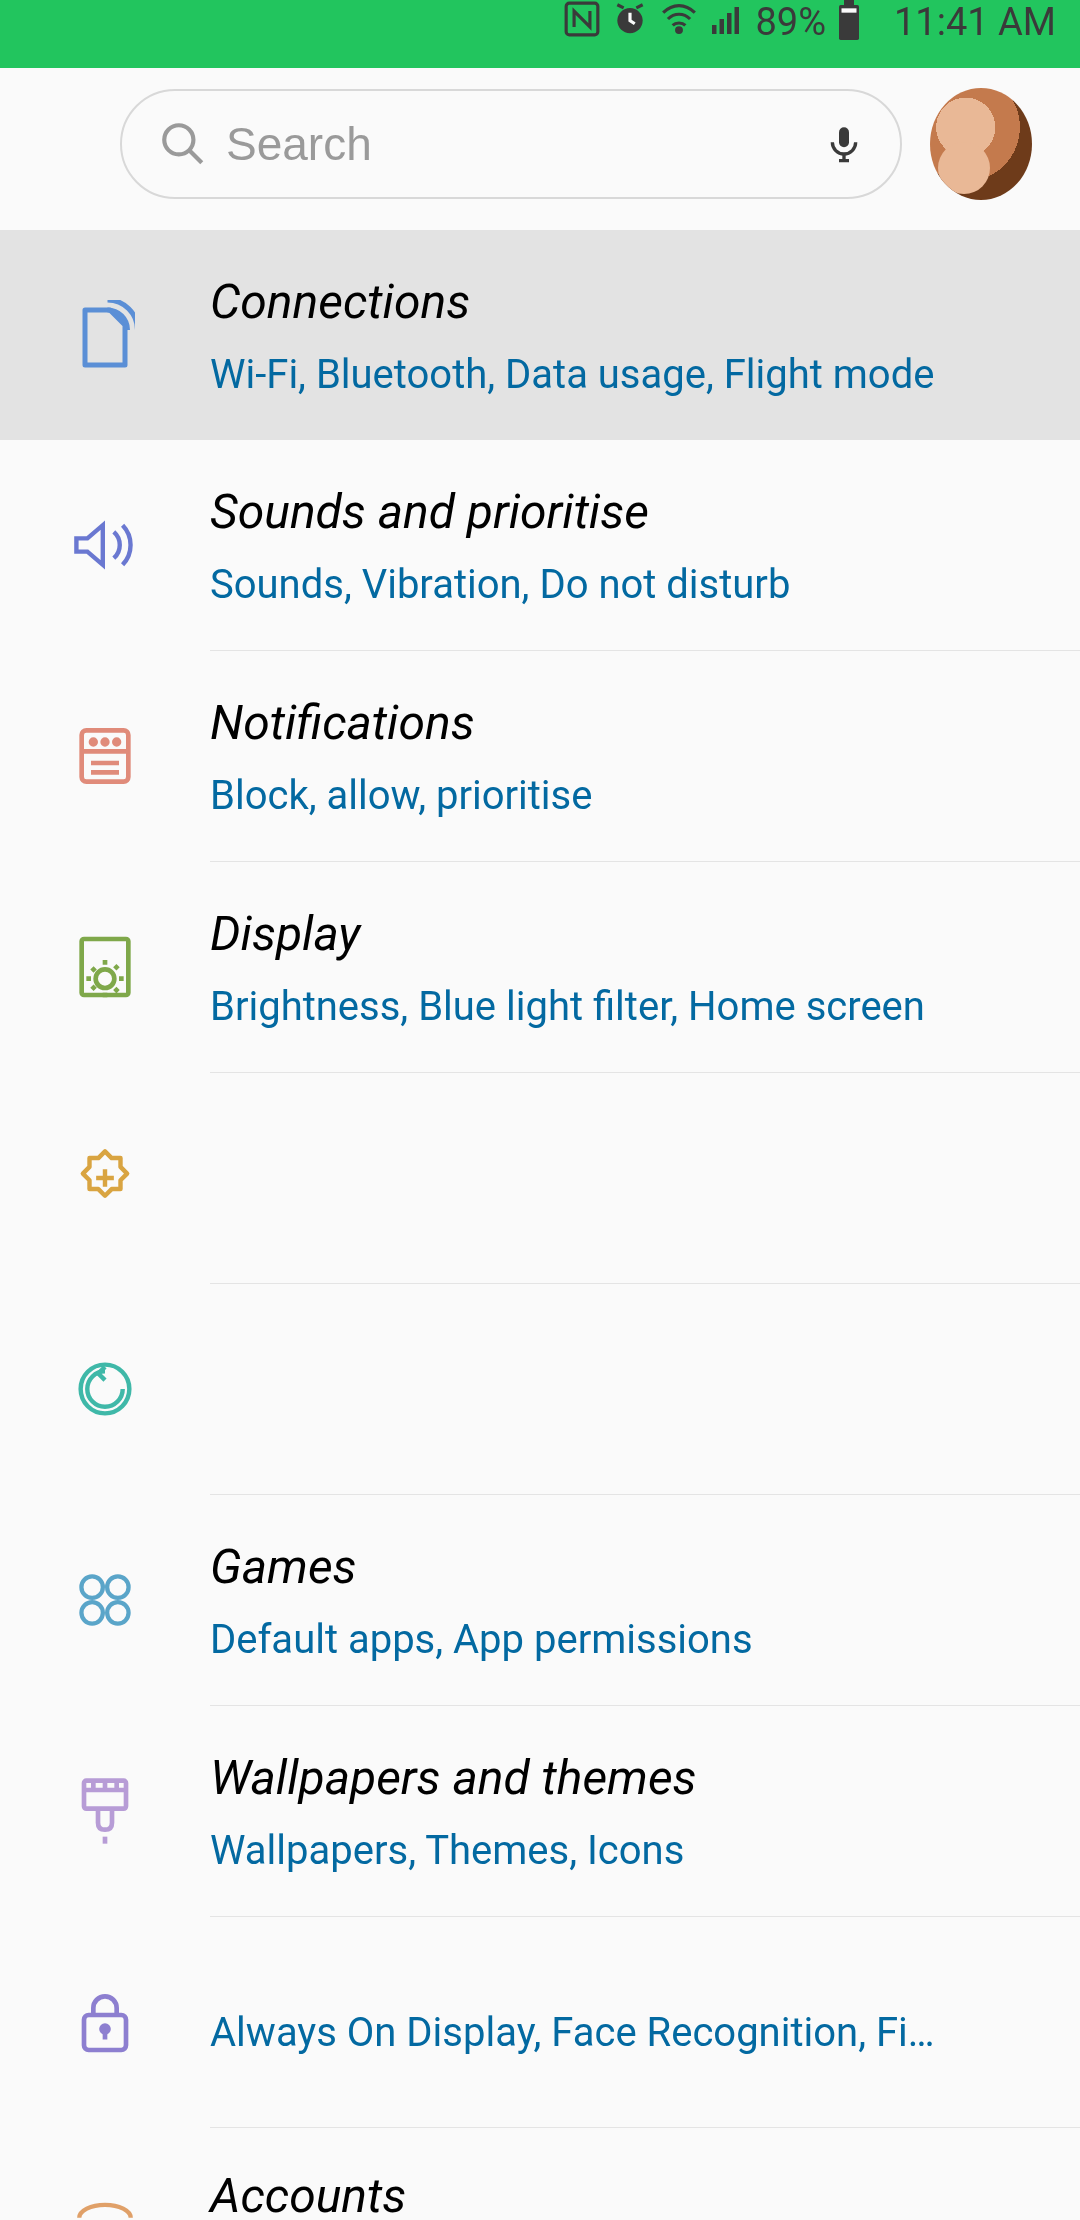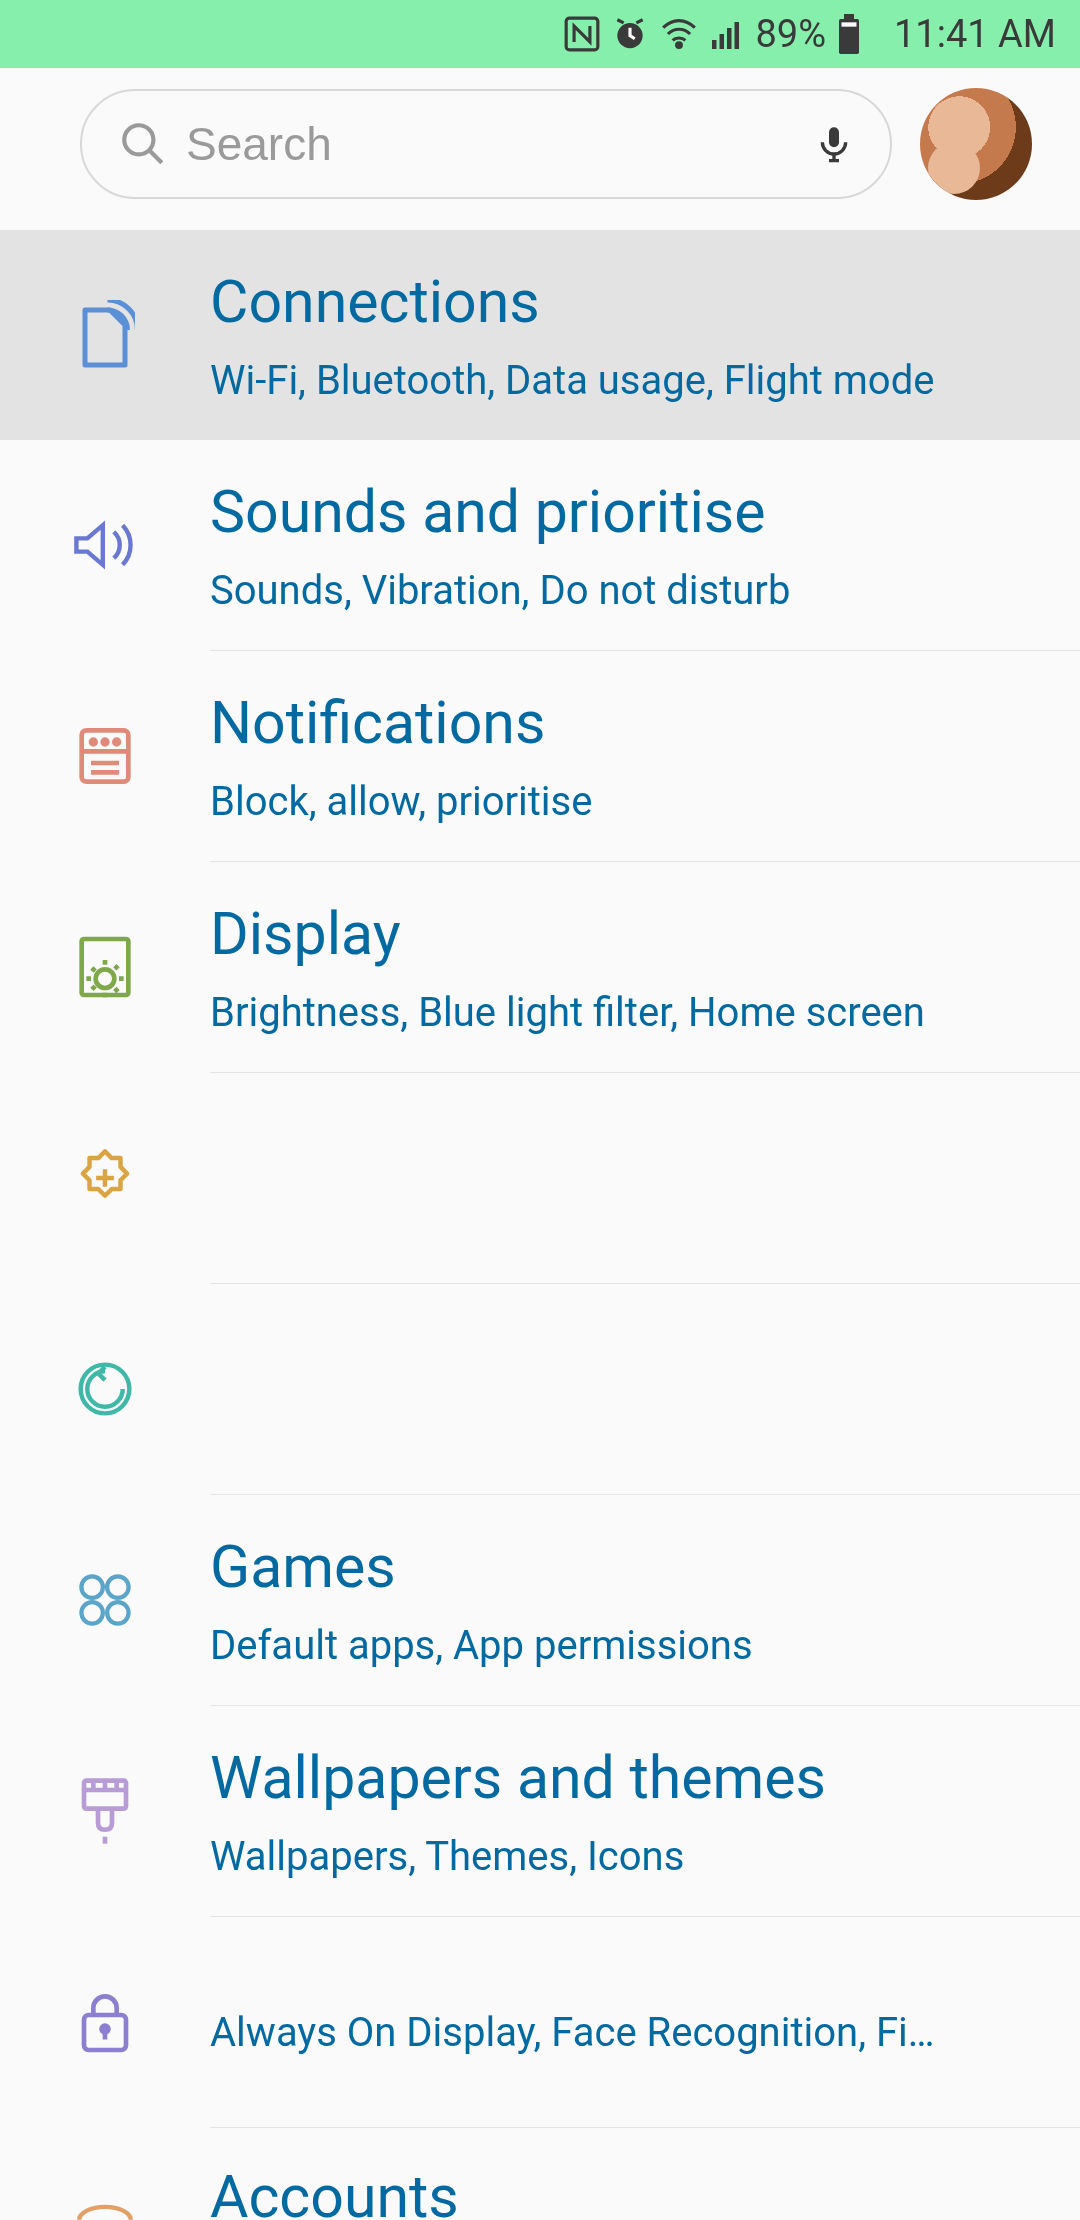--- a/index.html
+++ b/index.html
@@ -8,36 +8,36 @@
     height: 2220px;
     font-family: -apple-system, Roboto, "Segoe UI", Arial, sans-serif;
     background: #fafafa;
     overflow: hidden;
   }
   
   .status-bar {
     height: 68px;
     display: flex;
     justify-content: flex-end;
-    align-items: center;
+    align-items: flex-start;
     padding: 0 24px;
     gap: 10px;
     font-size: 38px;
     color: #3a3a3a;
-    background: #86efac;
+    background: #22c55e;
   }
   .status-bar .icon { display: inline-flex; }
   .status-bar .battery-pct { font-weight: 400; }
   .status-bar .time { font-weight: 400; margin-left: 22px; }
 
   
   .header {
     display: flex;
     align-items: center;
-    padding: 20px 48px 30px 80px;
+    padding: 20px 48px 30px 120px;
     gap: 28px;
     background: #fafafa;
   }
   .search-pill {
     flex: 1;
     height: 110px;
     border: 2px solid #d8d8d8;
     border-radius: 56px;
     display: flex;
     align-items: center;
@@ -82,23 +82,24 @@
   .item-icon {
     width: 66px; height: 66px;
     display: flex; align-items: center; justify-content: center;
   }
   .item-text {
     margin-left: 72px;
     display: flex; flex-direction: column;
     min-width: 0; flex: 1;
   }
   .item-title {
-    font-size: 59px;
-    color: #0369a1;
+    font-size: 48px;
+    color: #000000;
     font-weight: 400;
+    font-style: italic;
   }
   .item-sub {
     margin-top: 21px;
     font-size: 40px;
     color: #0369a1;
     white-space: nowrap;
     overflow: hidden;
     text-overflow: ellipsis;
   }
   .item.partial { min-height: auto; padding-bottom: 0; }

